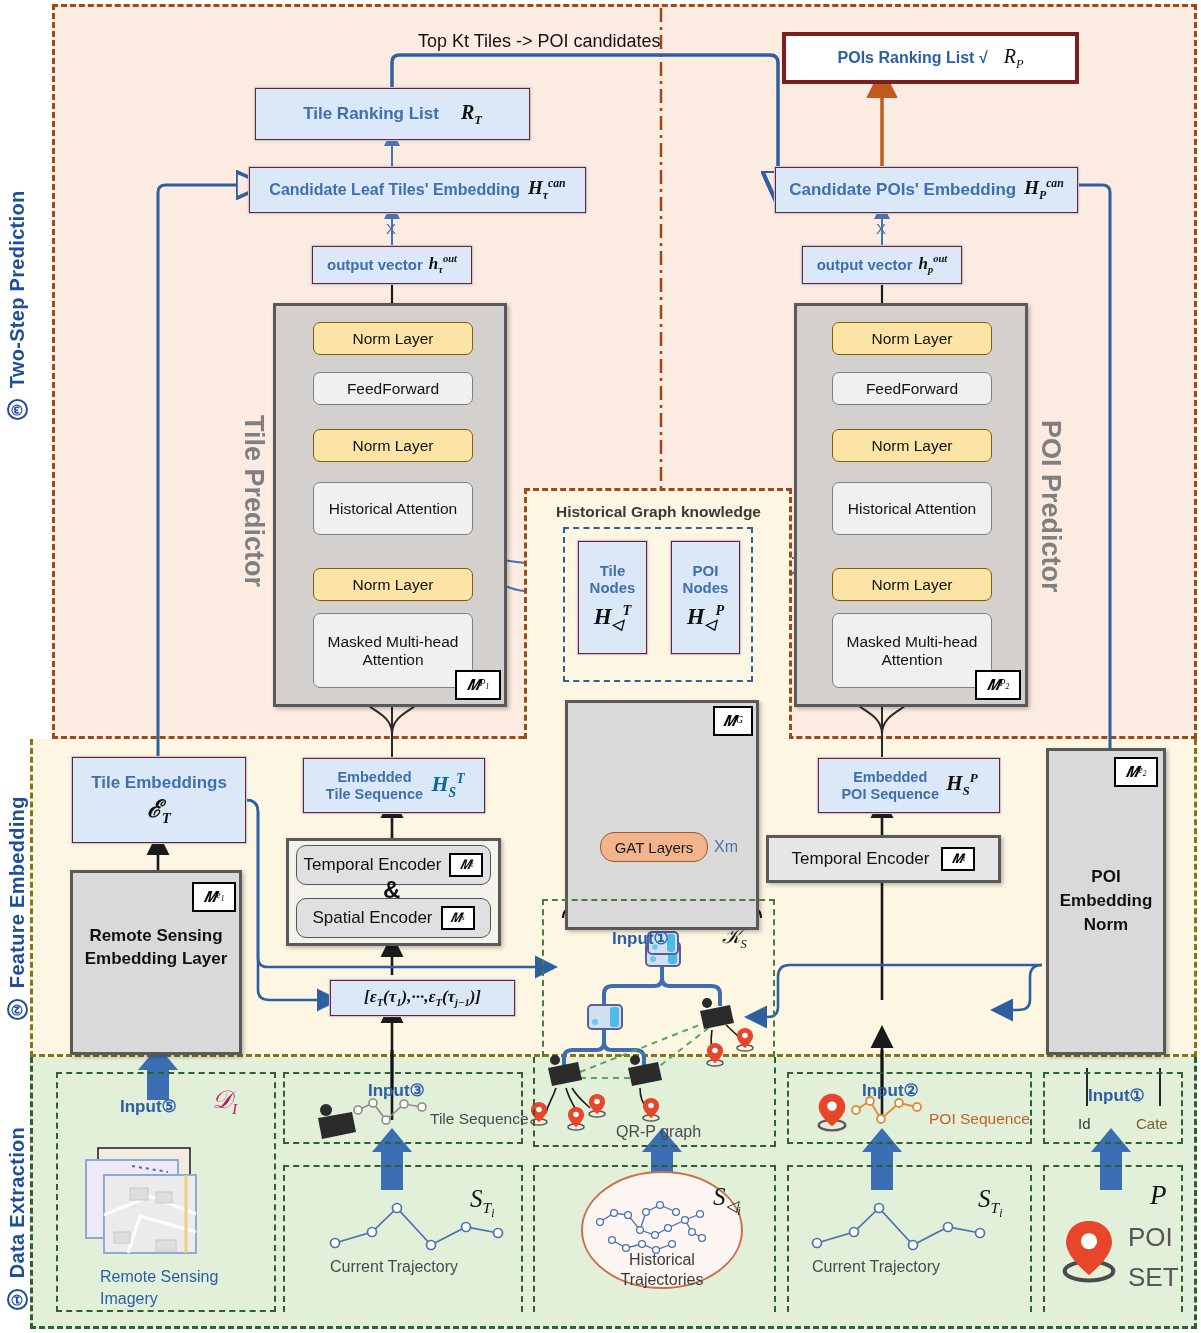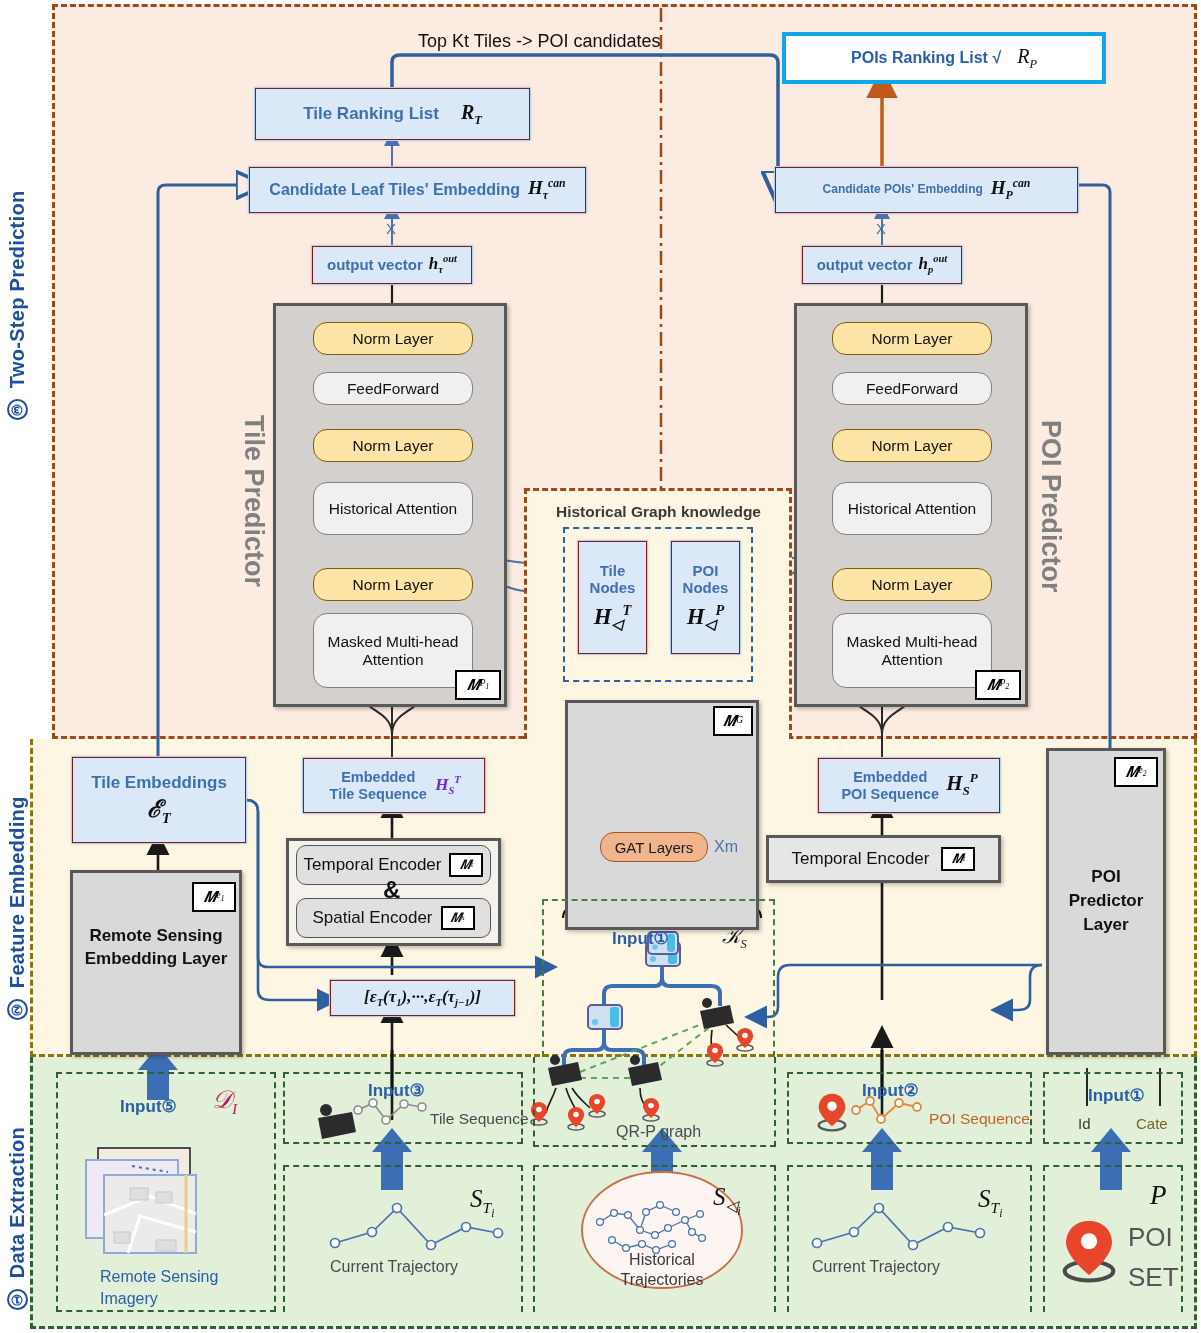--- a/index.html
+++ b/index.html
@@ -47,21 +47,21 @@
     box-shadow:0 0 3px rgba(120,150,190,.5);
     font-weight:bold;
   }
   .gbox {            
     position:absolute; background:#d4d0cd; border:3px solid #595959;
     box-shadow:2px 2px 4px rgba(0,0,0,.25);
   }
   .gbox2 { background:#d9d9d9; }
   .rbox {            
     position:absolute; background:#f0f0f0; border:1.5px solid #808080;
-    border-radius:14px; display:flex; align-items:center; justify-content:center;
+    border-radius:7px; display:flex; align-items:center; justify-content:center;
     text-align:center; font-size:15.5px; color:#111; line-height:1.12;
   }
   .norm { background:#fce3a6; border-color:#7f6000; }
   .enc  { background:#e0e0e0; border-color:#555; border-radius:10px;
           font-size:17px; }
   .title-v {      
     position:absolute; color:#808080; font-weight:bold; font-size:27px;
     writing-mode:vertical-rl; white-space:nowrap;
   }
   .mtag {         
@@ -438,34 +438,34 @@
     </g>
   </svg>
 
   <div class="lbl" style="left:418px; top:31px; font-size:18px; color:#111;">Top Kt Tiles -&gt; POI candidates</div>
 
   <div class="bbox" style="left:255px; top:88px; width:275px; height:52px;">
     <span style="font-size:17px;">Tile Ranking List</span>
     <span class="mono-serif" style="margin-left:22px; font-size:20px; color:#111;">R<sub>T</sub></span>
   </div>
 
-  <div style="position:absolute; left:782px; top:32px; width:324px; height:52px;
-              background:#ffffff; border:4px solid #0ea5e9; display:flex;
+  <div style="position:absolute; left:782px; top:32px; width:297px; height:52px;
+              background:#ffffff; border:4px solid #7f1d1d; display:flex;
               align-items:center; justify-content:center;">
     <span style="font-size:16px; font-weight:bold; color:#2b5ea8;">POIs Ranking List √</span>
     <span class="mono-serif" style="margin-left:16px; font-size:20px; color:#111;">R<sub>P</sub></span>
   </div>
 
   <div class="bbox" style="left:249px; top:167px; width:337px; height:46px;">
     <span style="font-size:16px;">Candidate Leaf Tiles' Embedding</span>
     <span class="mono-serif" style="margin-left:8px; font-size:19px; color:#111;">H<sub>τ</sub><sup>can</sup></span>
   </div>
 
   <div class="bbox" style="left:775px; top:167px; width:303px; height:46px;">
-    <span style="font-size:12px;">Candidate POIs' Embedding</span>
+    <span style="font-size:17px;">Candidate POIs' Embedding</span>
     <span class="mono-serif" style="margin-left:8px; font-size:19px; color:#111;">H<sub>P</sub><sup>can</sup></span>
   </div>
 
   <div class="lbl" style="left:386px; top:220px; font-size:15px; color:#4a72ad;">X</div>
   <div class="lbl" style="left:876px; top:220px; font-size:15px; color:#4a72ad;">X</div>
 
   <div class="bbox" style="left:312px; top:246px; width:160px; height:38px;">
     <span style="font-size:15px;">output vector</span>
     <span class="mono-serif" style="margin-left:6px; font-size:17px; color:#111;">h<sub>τ</sub><sup>out</sup></span>
   </div>
@@ -522,21 +522,21 @@
     <span class="mono-serif" style="font-size:24px; color:#111; margin-top:4px;">ℰ<sub>T</sub></span>
   </div>
 
   <div class="gbox gbox2" style="left:70px; top:870px; width:172px; height:185px;"></div>
   <div class="mtag" style="left:192px; top:882px; width:44px; height:30px;">𝑴<sub>e<sub style="font-size:.8em">1</sub></sub></div>
   <div class="lbl" style="left:78px; top:925px; width:156px; text-align:center; white-space:normal;
               font-size:17px; font-weight:bold; color:#111; line-height:1.35;">Remote Sensing Embedding Layer</div>
 
   <div class="bbox" style="left:303px; top:758px; width:182px; height:55px;">
     <span style="font-size:14.5px; white-space:normal; width:102px;">Embedded Tile Sequence</span>
-    <span class="mono-serif" style="font-size:17px; color:#6d28d9; margin-left:6px;">H<sub>S</sub><sup>T</sup></span>
+    <span class="mono-serif" style="font-size:22px; color:#0369a1; margin-left:6px;">H<sub>S</sub><sup>T</sup></span>
   </div>
 
   <div class="gbox" style="left:286px; top:838px; width:215px; height:108px; background:#f5f2ec;"></div>
   <div class="rbox enc" style="left:296px; top:845px; width:195px; height:40px;">
     <span>Temporal Encoder</span>
     <span class="mtag" style="position:static; margin-left:8px; width:34px; height:24px; font-size:13px;">𝑴<sub>t</sub></span>
   </div>
   <div class="lbl" style="left:383px; top:876px; font-size:24px; font-weight:bold; color:#111;">&amp;</div>
   <div class="rbox enc" style="left:296px; top:898px; width:195px; height:40px;">
     <span>Spatial Encoder</span>
@@ -556,21 +556,21 @@
   <div class="gbox" style="left:766px; top:835px; width:235px; height:48px; background:#e6e6e6; display:flex;
               align-items:center; justify-content:center;">
     <span style="font-size:17px; color:#111;">Temporal Encoder</span>
     <span class="mtag" style="position:static; margin-left:12px; width:34px; height:24px; font-size:13px;">𝑴<sub>t</sub></span>
   </div>
 
 
   <div class="gbox gbox2" style="left:1046px; top:748px; width:120px; height:307px;"></div>
   <div class="mtag" style="left:1114px; top:757px; width:44px; height:30px;">𝑴<sub>e<sub style="font-size:.8em">2</sub></sub></div>
   <div class="lbl" style="left:1054px; top:865px; width:104px; text-align:center; white-space:normal;
-              font-size:17px; font-weight:bold; color:#111; line-height:1.4;">POI Predictor Layer</div>
+              font-size:17px; font-weight:bold; color:#111; line-height:1.4;">POI Embedding Norm</div>
 
   <div class="dashdot dd-green" style="left:542px; top:899px; width:233px; height:158px; border-bottom:none; background:transparent;"></div>
   <div class="lbl" style="left:612px; top:928px; font-size:17px; font-weight:bold; color:#2b5ea8;">Input①</div>
   <div class="lbl mono-serif" style="left:722px; top:925px; font-size:20px; color:#111;">𝒦<sub>S</sub></div>
 
   <div class="dashdot dd-grn2" style="left:56px; top:1072px; width:220px; height:240px; border-style:dashed;"></div>
   <div class="lbl" style="left:120px; top:1096px; font-size:17px; font-weight:bold; color:#2b5ea8;">Input⑤</div>
   <div class="lbl mono-serif" style="left:212px; top:1086px; font-size:25px; color:#be185d;">𝒟<sub>I</sub></div>
   <div class="lbl" style="left:100px; top:1266px; width:130px; text-align:left; white-space:normal;
               font-size:16px; color:#2b5ea8; line-height:1.35;">Remote Sensing Imagery</div>

